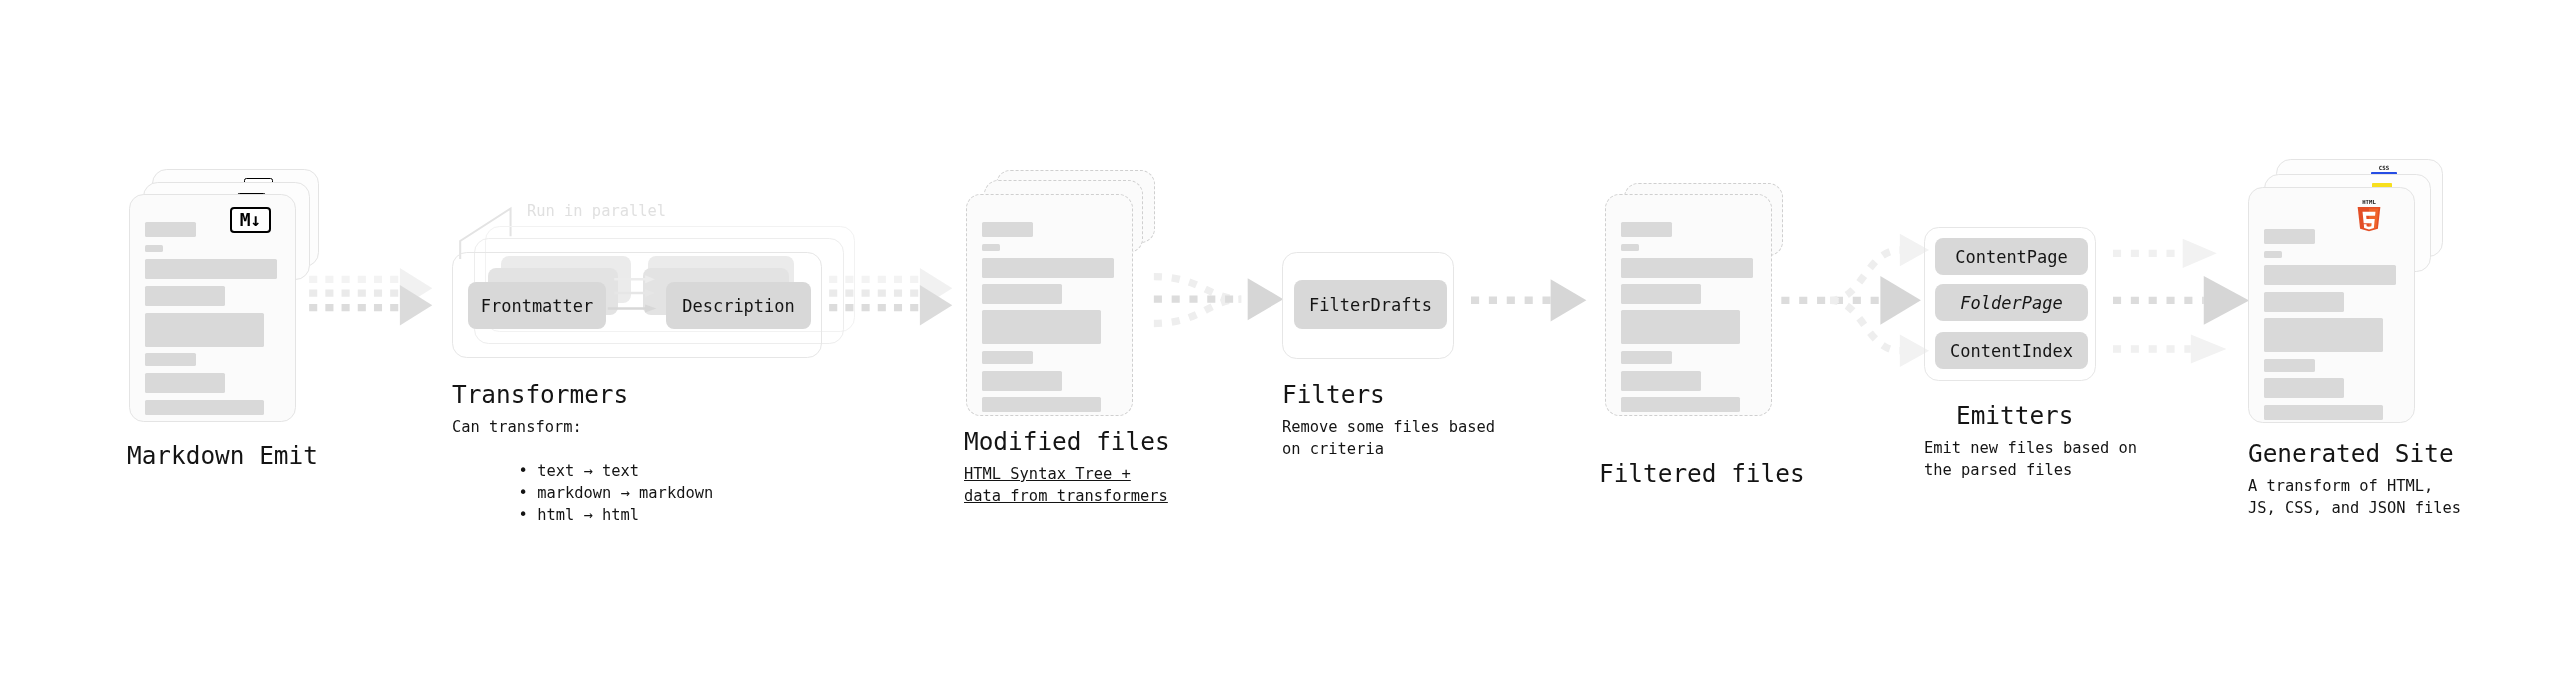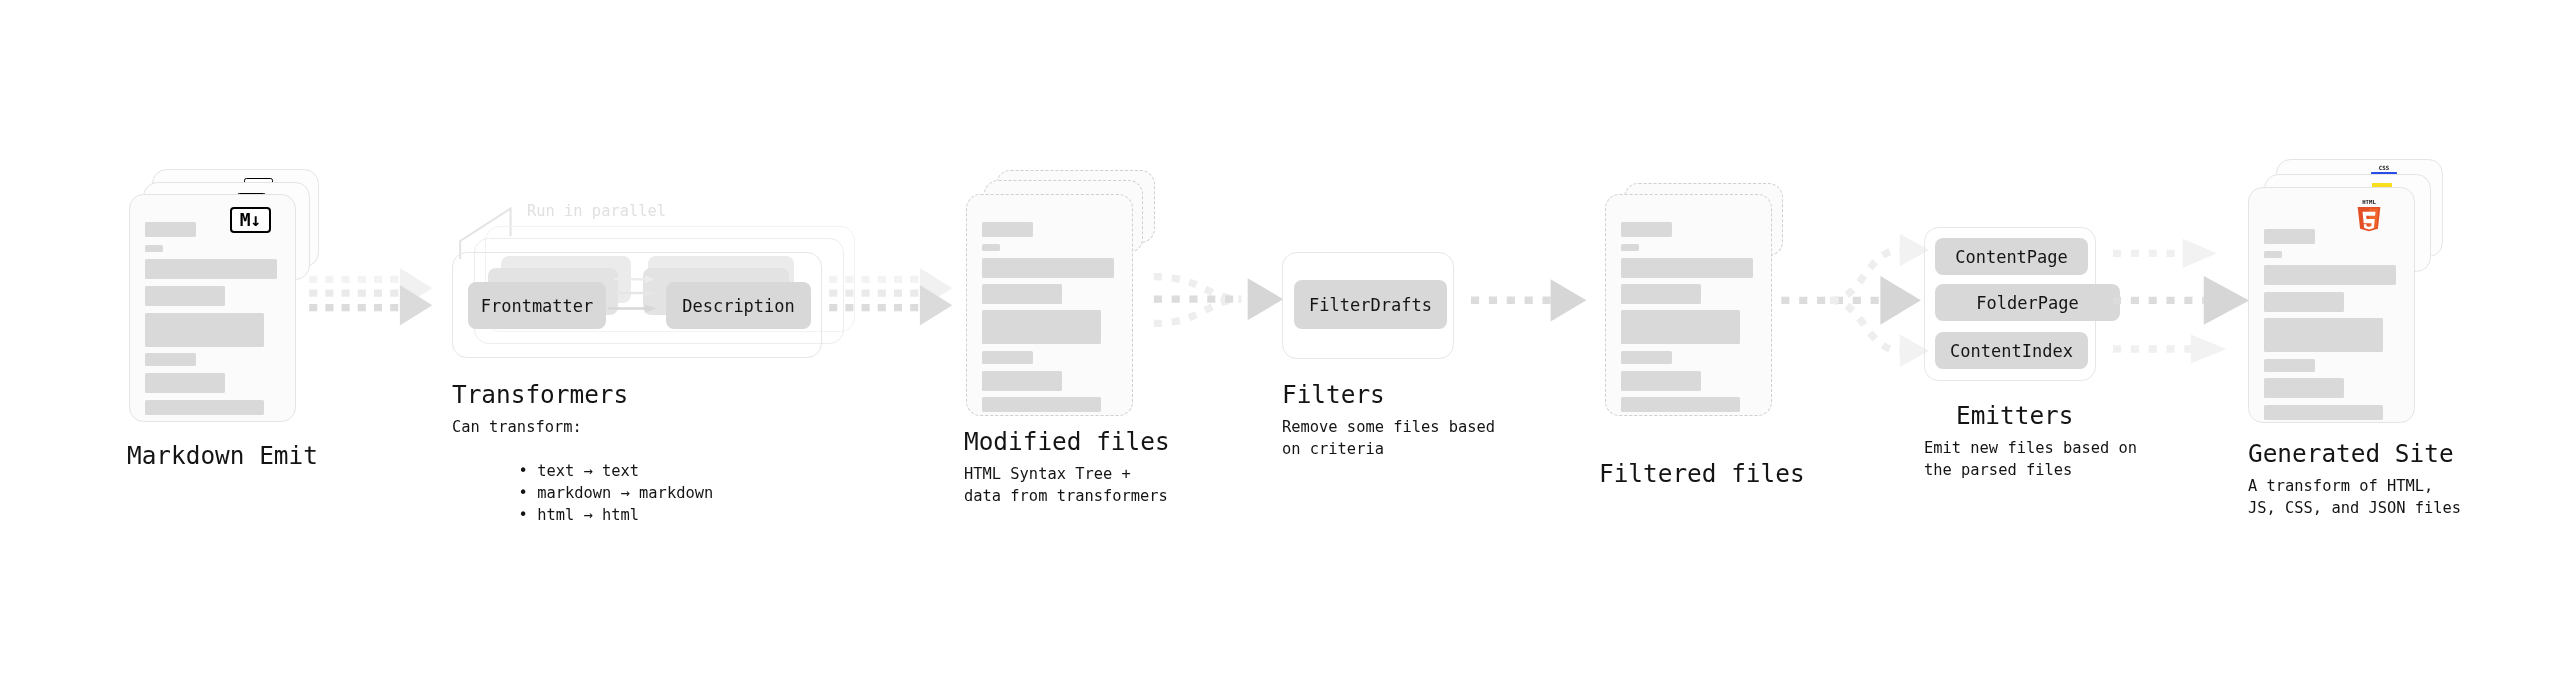--- a/index.html
+++ b/index.html
@@ -195,21 +195,21 @@
       <div class="bar" style="left:14.6px;top:27px;width:51px;height:14.6px;"></div>
       <div class="bar" style="left:14.6px;top:49px;width:18.7px;height:6.5px;"></div>
       <div class="bar" style="left:14.6px;top:63px;width:132px;height:20.3px;"></div>
       <div class="bar" style="left:14.6px;top:89px;width:80px;height:20.3px;"></div>
       <div class="bar" style="left:14.6px;top:115px;width:119px;height:34px;"></div>
       <div class="bar" style="left:14.6px;top:156px;width:51px;height:13px;"></div>
       <div class="bar" style="left:14.6px;top:176px;width:80px;height:20.3px;"></div>
       <div class="bar" style="left:14.6px;top:202px;width:119px;height:14.6px;"></div>
     </div>
     <div class="title" style="left:964px;top:427px;">Modified files</div>
-    <div class="subtitle" style="left:964px;top:463px;">HTML Syntax Tree +
+    <div class="subtitle" style="left:964px;top:463px;text-decoration:underline;">HTML Syntax Tree +
 data from transformers</div>
   </div>
 
   <svg class="node" style="left:1144px;top:262px;" width="154" height="89" viewBox="0 0 190 110">
     <g fill="none" stroke-width="9" stroke-dasharray="10 12">
       <path d="M 12 18 C 70 18, 80 46, 120 46" stroke="#eeeeee"></path>
       <path d="M 12 76 C 70 76, 80 46, 120 46" stroke="#eeeeee"></path>
       <line x1="12" y1="46" x2="122" y2="46" stroke="#dcdcdc"></line>
     </g>
     <polygon points="128,20 172,46 128,72" fill="#d6d6d6"></polygon>
@@ -250,21 +250,21 @@
       <path d="M 60 78 C 100 78, 105 140, 146 140" stroke="#eeeeee"></path>
     </g>
     <polygon points="146,-4 182,16 146,36" fill="#f2f2f2"></polygon>
     <polygon points="146,120 182,140 146,160" fill="#f2f2f2"></polygon>
     <polygon points="122,48 172,78 122,108" fill="#d6d6d6"></polygon>
   </svg>
 
   <div class="node">
     <div class="groupbox" style="left:1924px;top:227px;width:172px;height:154px;"></div>
     <div class="pill" style="left:1935px;top:238px;width:153px;height:37px;">ContentPage</div>
-    <div class="pill" style="left:1935px;top:284px;width:185px;height:37px;">FolderPage</div>
+    <div class="pill" style="left:1935px;top:284px;width:153px;height:37px;font-style:italic;">FolderPage</div>
     <div class="pill" style="left:1935px;top:332px;width:153px;height:37px;">ContentIndex</div>
     <div class="title" style="left:1924px;top:401px;margin-left:32px;">Emitters</div>
     <div class="subtitle" style="left:1924px;top:437px;">Emit new files based on
 the parsed files</div>
   </div>
 
   <svg class="node" style="left:2113px;top:229px;" width="154" height="146" viewBox="0 0 190 180">
     <g stroke-width="9" stroke-dasharray="10 12" fill="none">
       <line x1="0" y1="30" x2="86" y2="30" stroke="#f0f0f0"></line>
       <line x1="0" y1="88" x2="112" y2="88" stroke="#dcdcdc"></line>

